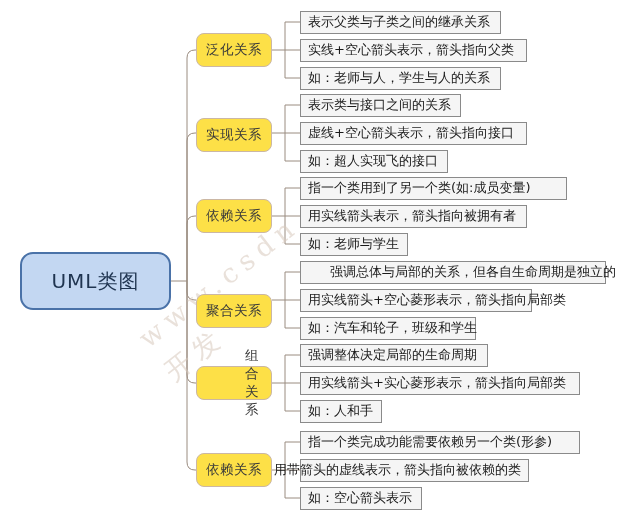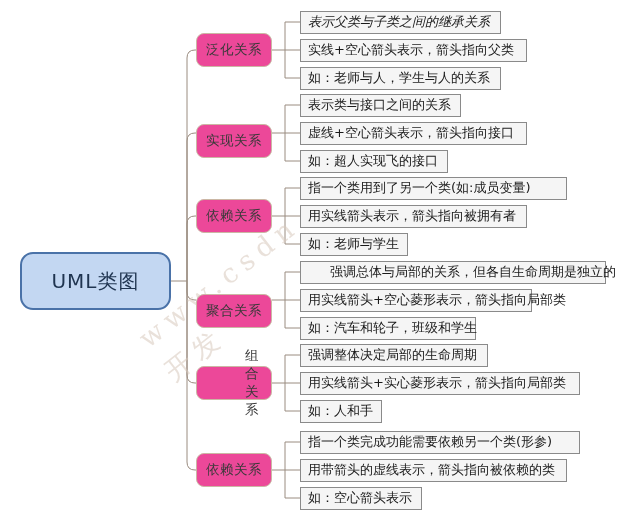--- a/index.html
+++ b/index.html
@@ -59,21 +59,21 @@
     color: #1f3450;
     font-size: 20px;
     letter-spacing: 1px;
   }
 
   
   .branch-node {
     position: absolute;
     width: 76px;
     height: 34px;
-    background: #ec4899;
+    background: #fde047;
     border: 1px solid #cbb7a4;
     border-radius: 8px;
     box-sizing: border-box;
     display: flex;
     align-items: center;
     justify-content: center;
     color: #3a3a3a;
     font-size: 13.5px;
     letter-spacing: 0.5px;
   }
@@ -145,30 +145,30 @@
   </div>
 
   <div class="root-node">
     <span>UML类图</span>
   </div>
 
   <div id="branch-layer">
       <div class="branch-node" style="left: 196px; top: 33px;">
         <span>泛化关系</span>
       </div>
-      <div class="leaf-node" style="left: 300px; top: 10.5px; width: 201px; font-style: italic;">
+      <div class="leaf-node" style="left: 300px; top: 10.5px; width: 201px;">
         <span>表示父类与子类之间的继承关系</span>
       </div>
       <div class="leaf-node" style="left: 300px; top: 38.5px; width: 227px;">
         <span>实线+空心箭头表示，箭头指向父类</span>
       </div>
       <div class="leaf-node" style="left: 300px; top: 66.5px; width: 201px;">
         <span>如：老师与人，学生与人的关系</span>
       </div>
-      <div class="branch-node" style="left: 196px; top: 124px; text-align: right;">
+      <div class="branch-node" style="left: 196px; top: 118px; text-align: right;">
         <span>实现关系</span>
       </div>
       <div class="leaf-node" style="left: 300px; top: 93.5px; width: 161px;">
         <span>表示类与接口之间的关系</span>
       </div>
       <div class="leaf-node" style="left: 300px; top: 121.5px; width: 227px;">
         <span>虚线+空心箭头表示，箭头指向接口</span>
       </div>
       <div class="leaf-node" style="left: 300px; top: 149.5px; width: 148px;">
         <span>如：超人实现飞的接口</span>
@@ -208,21 +208,21 @@
       </div>
       <div class="leaf-node" style="left: 300px; top: 399.5px; width: 82px;">
         <span>如：人和手</span>
       </div>
       <div class="branch-node" style="left: 196px; top: 453px;">
         <span>依赖关系</span>
       </div>
       <div class="leaf-node" style="left: 300px; top: 430.5px; width: 280px;">
         <span>指一个类完成功能需要依赖另一个类(形参)</span>
       </div>
-      <div class="leaf-node" style="left: 300px; top: 458.5px; width: 267px;">
+      <div class="leaf-node" style="left: 300px; top: 458.5px; width: 229px; justify-content: flex-end;">
         <span>用带箭头的虚线表示，箭头指向被依赖的类</span>
       </div>
       <div class="leaf-node" style="left: 300px; top: 486.5px; width: 122px;">
         <span>如：空心箭头表示</span>
       </div>
     </div>
 
 </div>
 
 </body></html>

